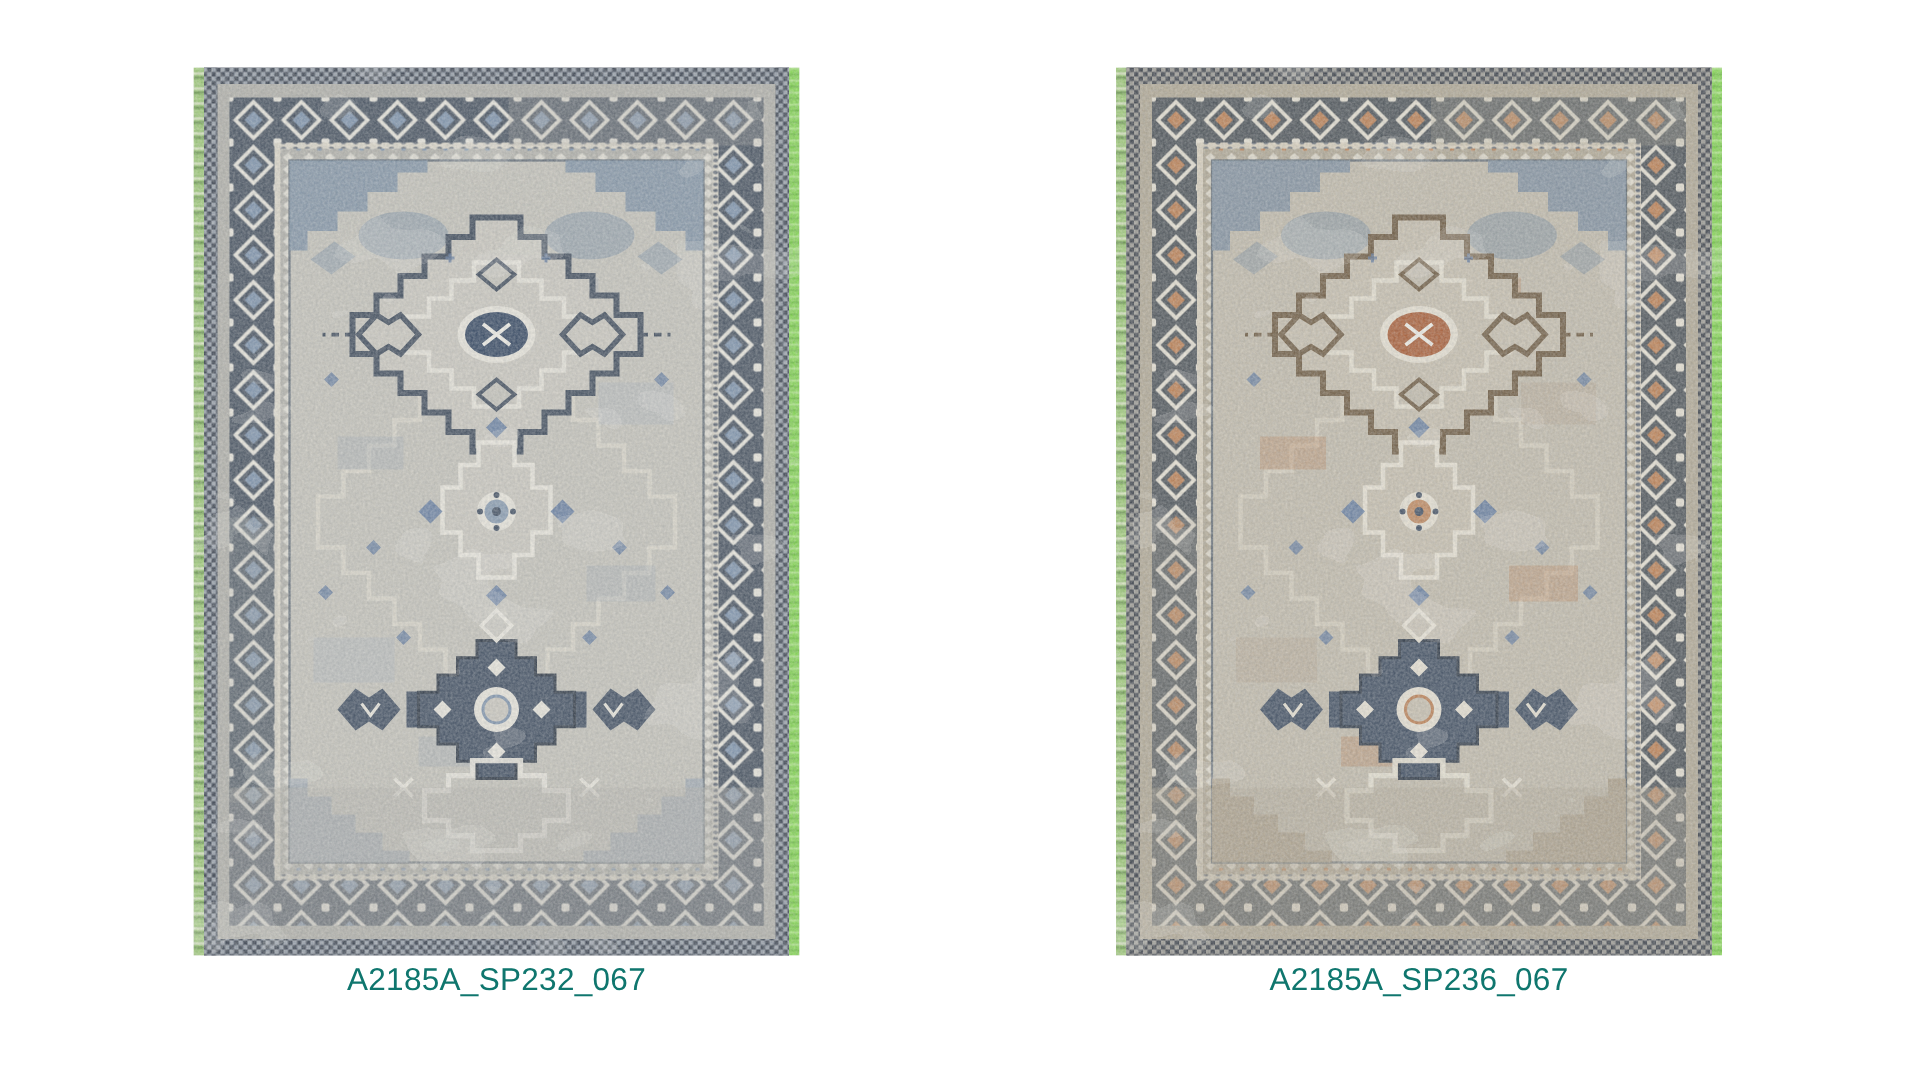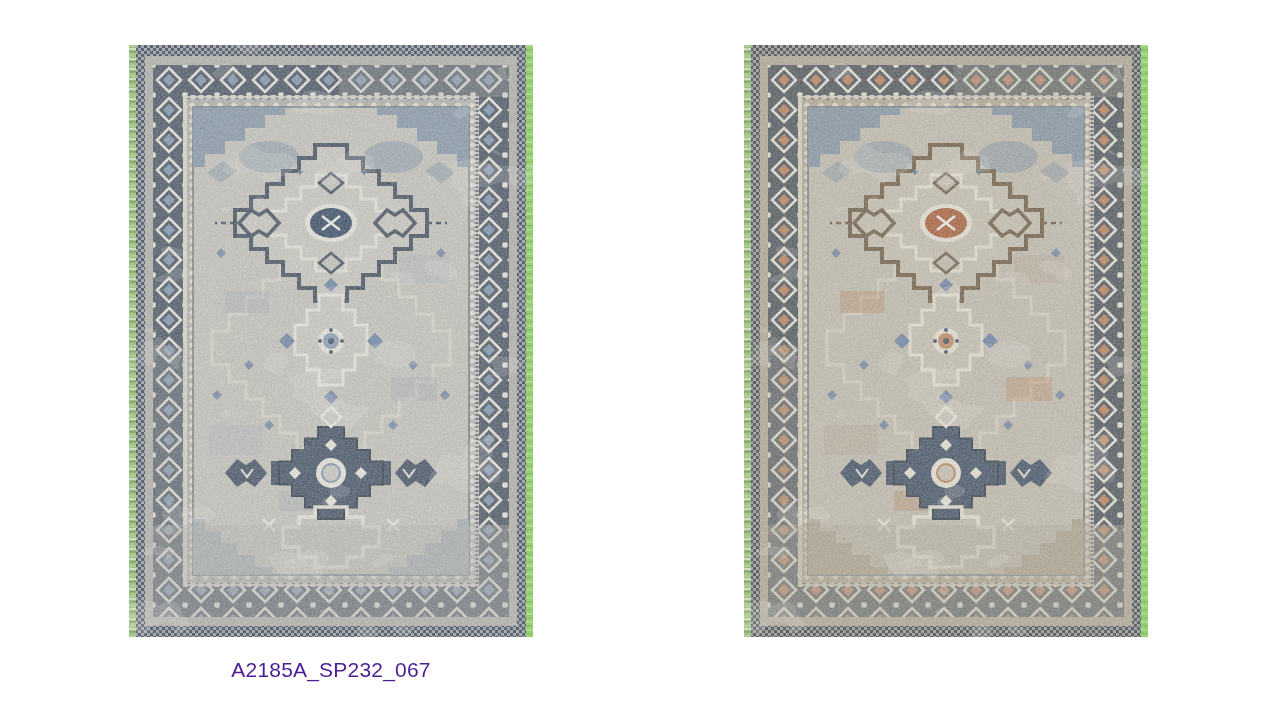--- a/index.html
+++ b/index.html
@@ -3,21 +3,21 @@
 <meta charset="utf-8">
 <style>
   html,body{margin:0;padding:0;}
   .stage{position:relative;width:1280px;height:720px;background:#ffffff;overflow:hidden;
          font-family:"Liberation Sans",sans-serif;}
   .rug-figure{position:absolute;top:45px;width:404px;margin:0;}
   .rug-figure.left{left:129px;}
   .rug-figure.right{left:744px;}
   .rug-canvas{width:404px;height:592px;line-height:0;}
   .rug-canvas svg{display:block;width:100%;height:100%;}
-  figcaption{margin-top:21px;text-align:center;font-size:21px;color:#4c1d95;
+  figcaption{margin-top:5px;text-align:center;font-size:21px;color:#0f766e;
              letter-spacing:0.2px;line-height:24px;}
 </style>
 </head>
 <body>
 
 <div class="stage" style="background: rgb(255, 255, 255);">
   <figure class="rug-figure left">
     <div class="rug-canvas" style="--green1: #8cbf63; --green2: #a7d080; --green3: #6f9b52; --green4: #d7e7bd; --lime: #84d850; --lime2: #a9e87e; --lime3: #6cc23e; --edge: #39414e; --edgelight: #99a1ab; --band: #b2b1aa; --borderbg: #45505e; --motif: #e9e6dc; --maccent: #7e93ac; --guard: #dcd7c9; --field: #c5c3ba; --medfill: #cbc8bf; --outline: #3e4a5a; --center: #324560; --dkmed: #3f4d60; --spandrel: #7e92a6; --spandrel2: #9fa9b3; --patch: #aab3bc; --warmbit: #97a3b0; --accsm: #5a759d; --latline: #d9d6ca;">
 <svg viewBox="0 0 404 592" preserveAspectRatio="none">
   <defs>
@@ -335,14 +335,15 @@
     <rect x="24" y="300" width="32" height="190" fill="var(--band)" opacity="0.22"></rect>
   </g>
 
   <g>
     <rect x="0" y="0" width="404" height="592" filter="url(#fpatch-r1)" opacity="0.28"></rect>
     <rect x="0" y="0" width="404" height="592" filter="url(#fgrain-r1)" opacity="0.45"></rect>
     <rect x="0" y="0" width="404" height="592" filter="url(#fdark-r1)" opacity="0.3"></rect>
   </g>
 </svg>
 </div>
+    <figcaption>A2185A_SP236_067</figcaption>
   </figure>
 </div>
 
 </body></html>

